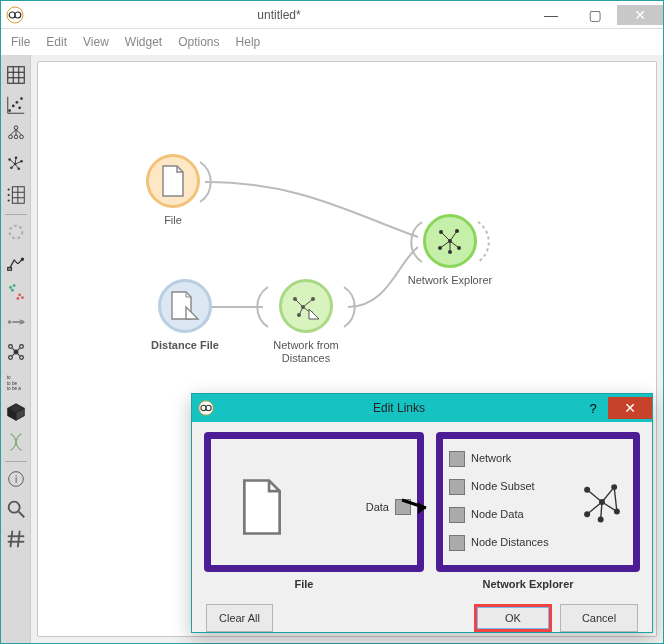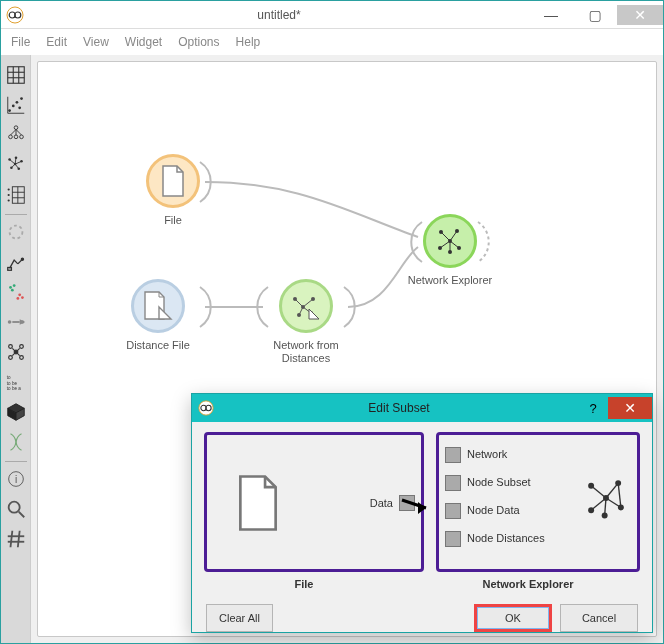--- a/index.html
+++ b/index.html
@@ -38,21 +38,21 @@
   .dialog { position:absolute; left:190px; top:392px; width:462px; height:240px; border:1px solid #1aa3a3; background:#f0f0f0; box-shadow:0 6px 18px rgba(0,0,0,.25); }
   .dlg-titlebar { height:28px; background:#16c2c2; display:flex; align-items:center; color:#000; }
   .dlg-titlebar .app-icon { width:28px; height:28px; display:flex; align-items:center; justify-content:center; }
   .dlg-titlebar .dlg-title { flex:1; text-align:center; font-size:12px; color:#222; }
   .dlg-titlebar .dlg-right { display:flex; }
   .dlg-help { width:30px; height:22px; display:flex; align-items:center; justify-content:center; color:#000; font-size:13px; }
   .dlg-close { width:44px; height:22px; background:#c7422b; color:#fff; display:flex; align-items:center; justify-content:center; font-size:14px; }
 
   .dlg-body { padding:10px 12px 8px; }
   .cards { display:flex; gap:12px; height:140px; }
-  .card { border:3px solid #4c1d95; border-radius:4px; background:#f0f0f0; position:relative; }
+  .card { border:7px solid #4c1d95; border-radius:4px; background:#f0f0f0; position:relative; }
   .card.left { width:220px; }
   .card.right { flex:1; }
   .card .inner { position:absolute; inset:0; }
   .card-label { text-align:center; font-size:11px; font-weight:600; color:#333; margin-top:6px; }
 
   .range-port { position:absolute; width:16px; height:16px; background:#aaa; border:1px solid #777; }
   .port-label { position:absolute; font-size:11px; color:#333; }
 
   .dlg-footer { display:flex; margin-top:14px; padding:0 2px 2px; }
   .dlg-btn { height:28px; border:1px solid #b5b5b5; background:#eaeaea; font-size:11px; color:#333; padding:0 12px; display:flex; align-items:center; justify-content:center; min-width:60px; }
@@ -286,21 +286,21 @@
         <div class="node" style="left:80px; top:92px;">
           <div class="disc disc-outer disc-file">
             <svg width="28" height="34" viewBox="0 0 28 34">
                 <path d="M4 2 H18 L24 8 V32 H4 Z" fill="#fff" stroke="#888" stroke-width="1.5"></path>
                 <path d="M18 2 V8 H24" fill="none" stroke="#888" stroke-width="1.5"></path>
               </svg>
           </div>
           <div class="caption">File</div>
         </div>
 
-        <div class="node" style="left:65px; top:217px;">
+        <div class="node" style="left:92px; top:217px;font-weight:bold;">
           <div class="disc disc-outer disc-dist">
             <svg width="34" height="34" viewBox="0 0 34 34">
                 <path d="M4 3 H18 L23 8 V30 H4 Z" fill="#fff" stroke="#888" stroke-width="1.4"></path>
                 <path d="M18 3 V8 H23" fill="none" stroke="#888"></path>
                 <path d="M18 18 L30 30 L18 30 Z" fill="#fff" stroke="#888" stroke-width="1.4"></path>
               </svg>
           </div>
           <div class="caption">Distance File</div>
         </div>
 
@@ -354,21 +354,21 @@
 
   <div class="dialog">
     <div class="dlg-titlebar">
       <div class="app-icon">
         <svg width="16" height="16" viewBox="0 0 18 18">
             <circle cx="9" cy="9" r="8" fill="#fff" stroke="#e0a030"></circle>
             <circle cx="6.2" cy="9" r="3" fill="none" stroke="#333" stroke-width="1.2"></circle>
             <circle cx="11.8" cy="9" r="3" fill="none" stroke="#333" stroke-width="1.2"></circle>
           </svg>
       </div>
-      <div class="dlg-title">Edit Subset</div>
+      <div class="dlg-title">Edit Links</div>
       <div class="dlg-right">
         <div class="dlg-help">?</div>
         <div class="dlg-close">✕</div>
       </div>
     </div>
 
     <div class="dlg-body">
       <div class="cards">
 
         <div class="card left">

